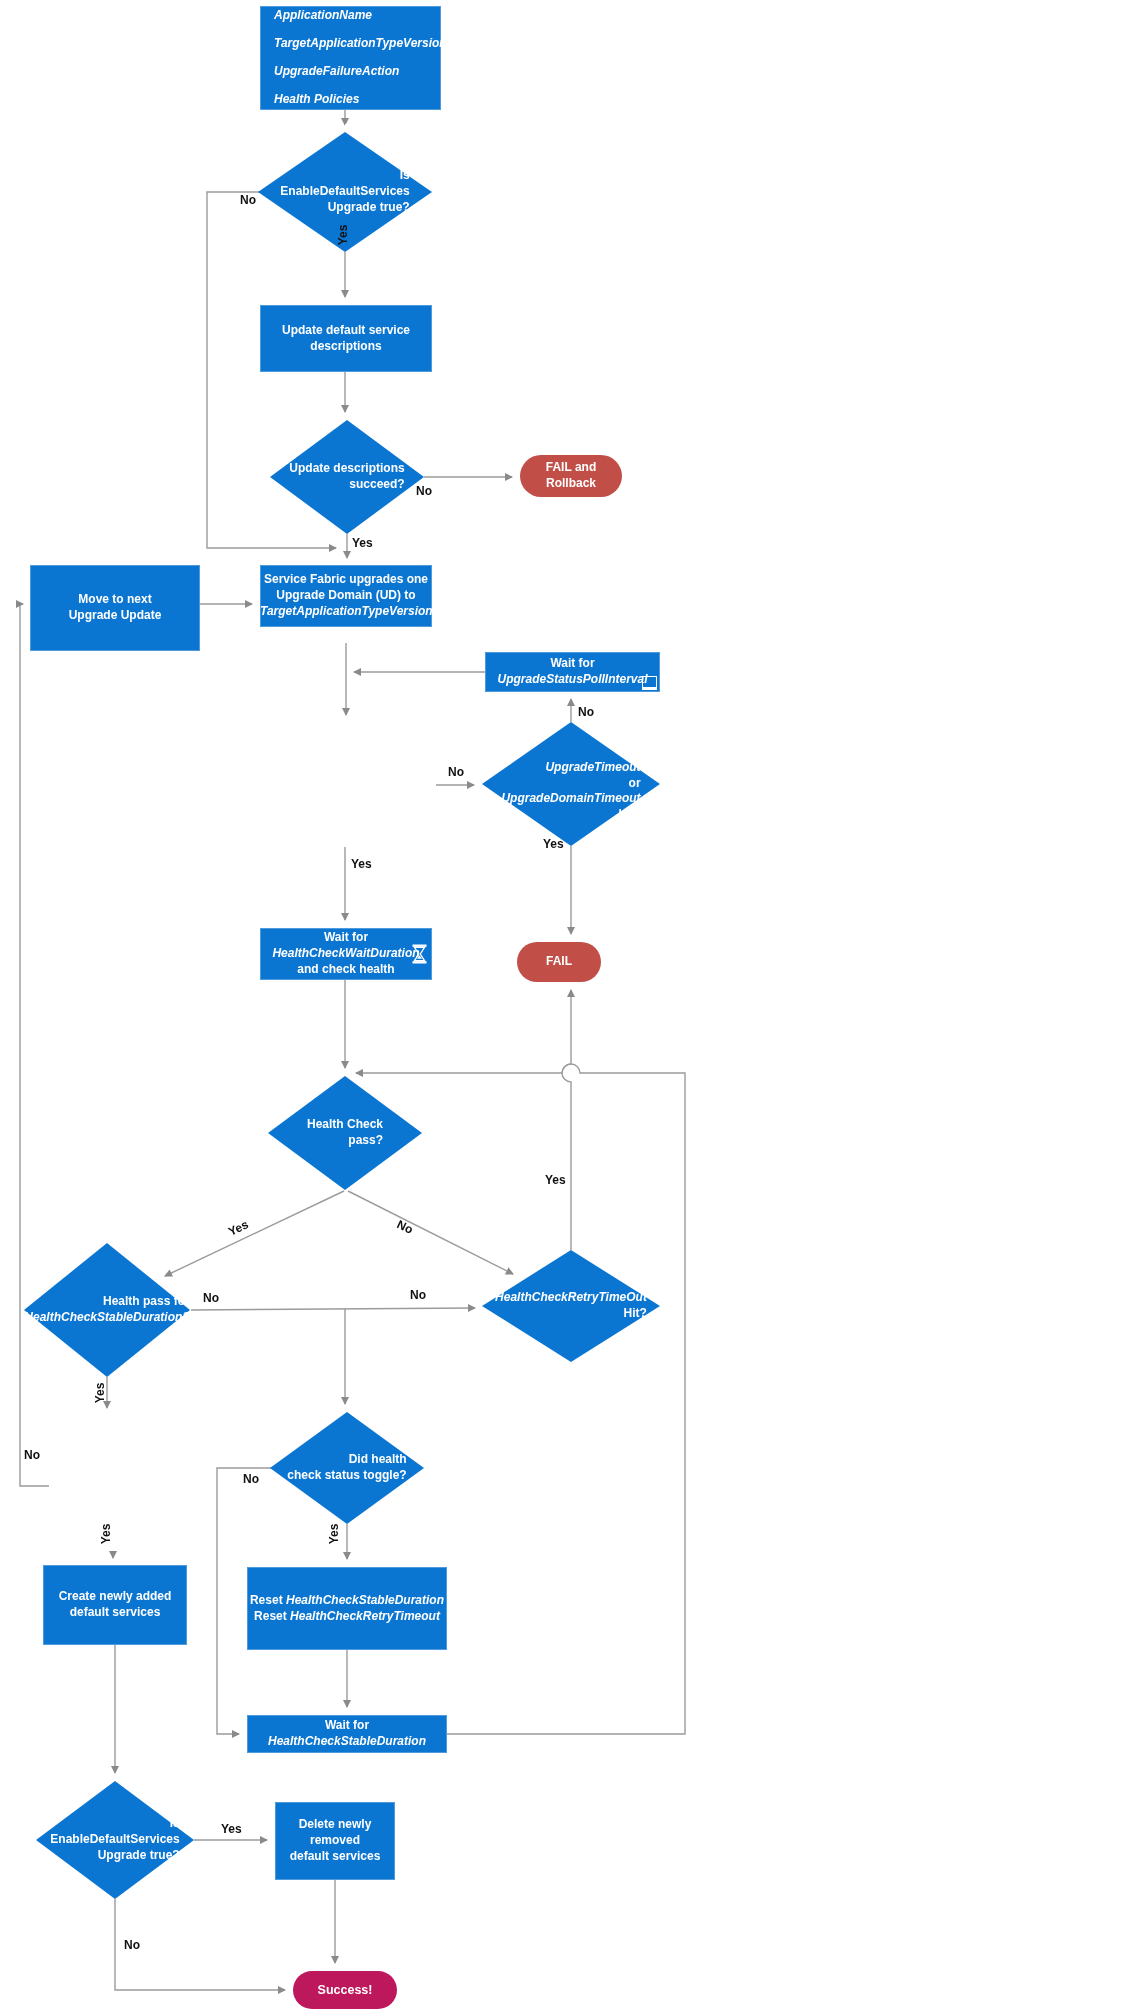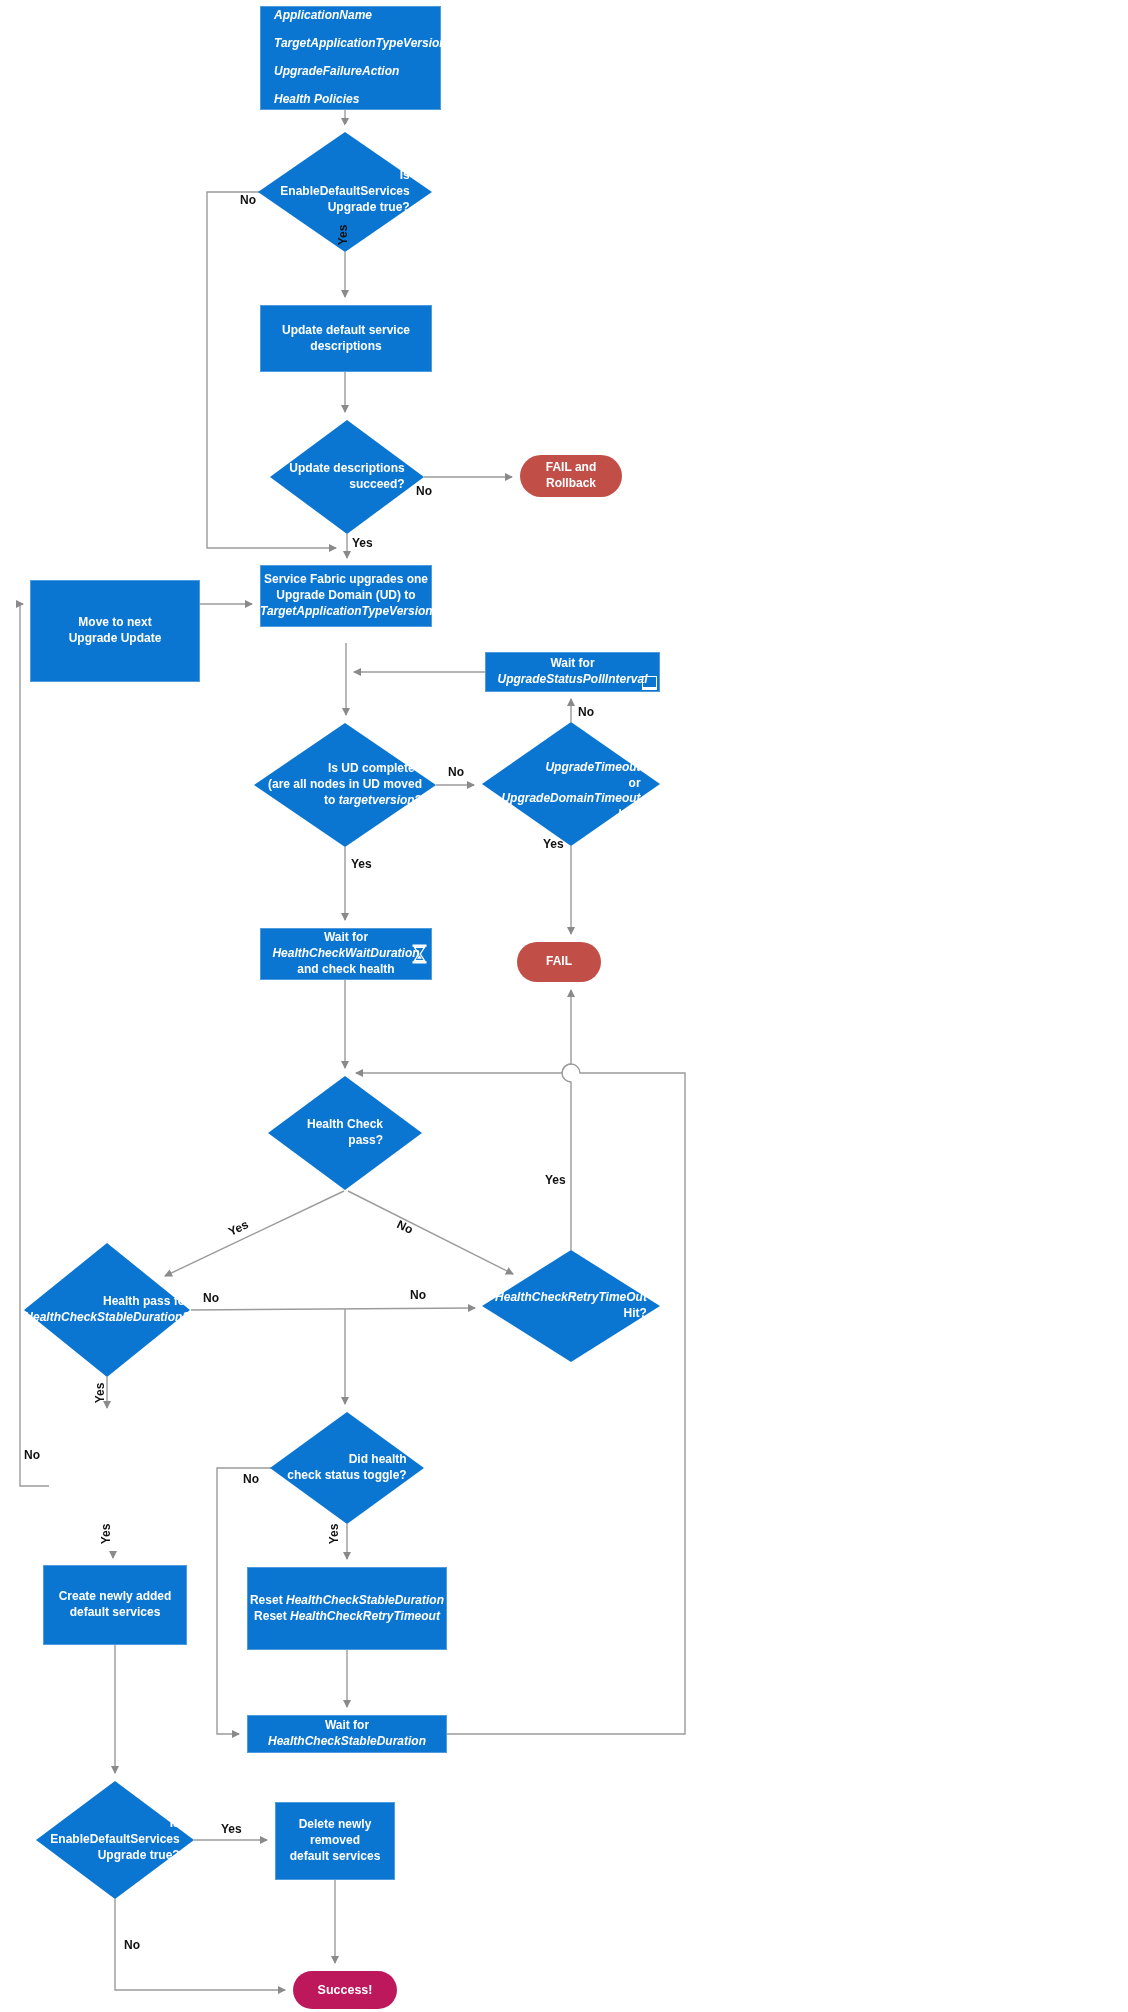--- a/index.html
+++ b/index.html
@@ -105,45 +105,37 @@
       <span class="ln">Update descriptions</span>
       <span class="ln">succeed?</span>
     </div>
   </div>
 
   <div class="node pill red" style="left:520px;top:455px;width:102px;height:42px">
     <span class="ln">FAIL and</span>
     <span class="ln">Rollback</span>
   </div>
 
-  <div class="node rect" style="left:30px;top:580px;width:170px;height:102px">
+  <div class="node rect" style="left:30px;top:565px;width:170px;height:86px">
     <span class="ln">Move to next</span>
     <span class="ln">Upgrade Update</span>
   </div>
 
   <div class="node rect" style="left:260px;top:565px;width:172px;height:62px">
     <span class="ln">Service Fabric upgrades one</span>
     <span class="ln">Upgrade Domain (UD) to</span>
     <span class="ln it">TargetApplicationTypeVersion</span>
   </div>
 
   <div class="node rect" style="left:485px;top:652px;width:175px;height:40px">
     <span class="ln">Wait for</span>
     <span class="ln it">UpgradeStatusPollInterval</span>
     <span class="wicon"></span>
   </div>
 
-  <div class="node diamond" style="left:254px;top:723px;width:182px;height:124px">
-    <div class="dshape"></div>
-    <div class="dtext">
-      <span class="ln">Is UD complete?</span>
-      <span class="ln">(are all nodes in UD moved</span>
-      <span class="ln"><span>to </span><span class="it">targetversion</span><span>?</span></span>
-    </div>
-  </div>
 
   <div class="node diamond" style="left:482px;top:722px;width:178px;height:124px">
     <div class="dshape"></div>
     <div class="dtext">
       <span class="ln">Is</span>
       <span class="ln it">UpgradeTimeout</span>
       <span class="ln">or</span>
       <span class="ln it">UpgradeDomainTimeout</span>
       <span class="ln">hit?</span>
     </div>

